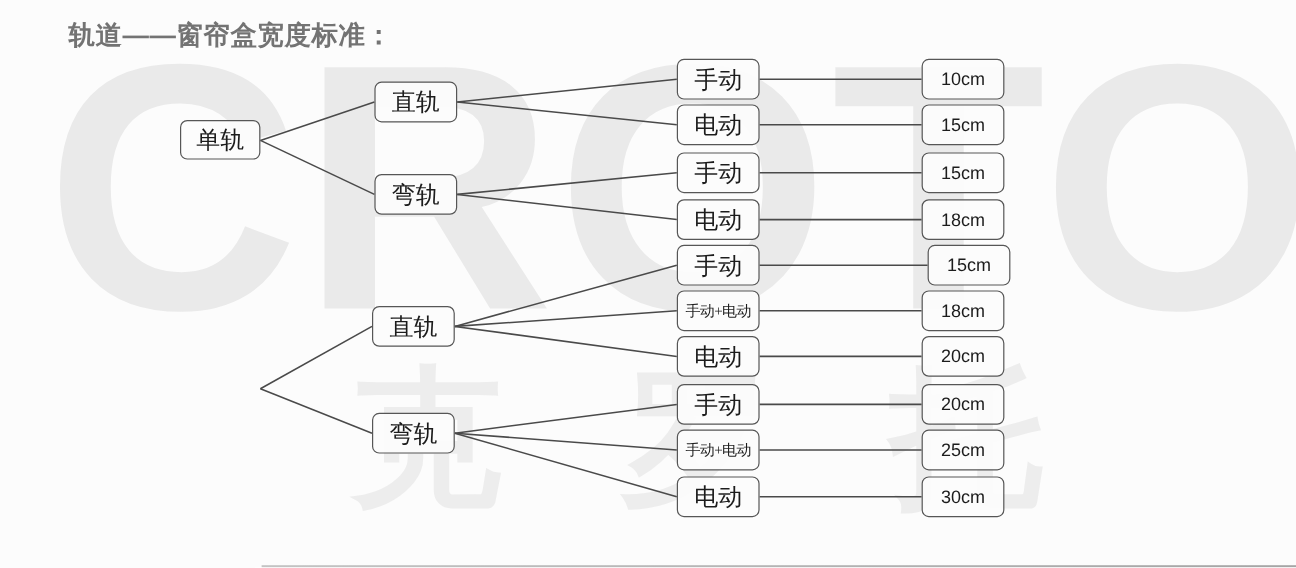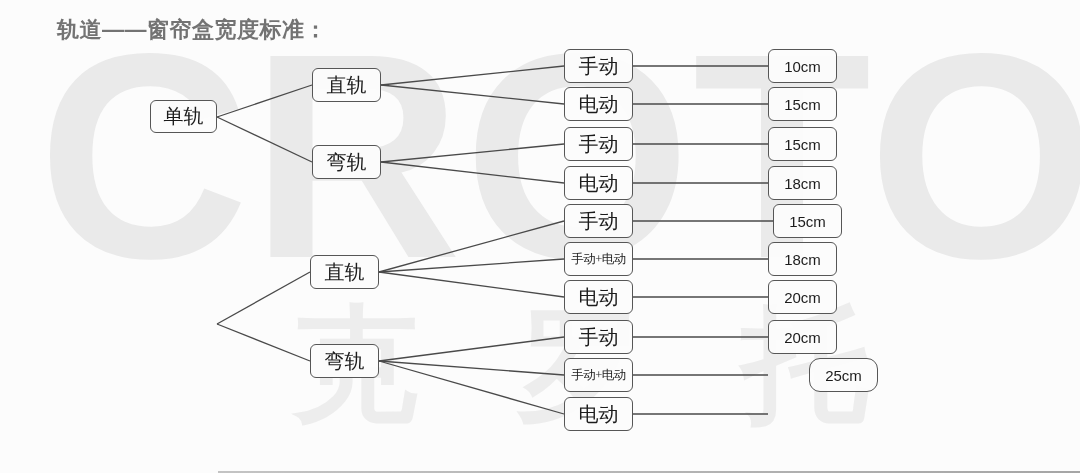--- a/index.html
+++ b/index.html
@@ -125,16 +125,17 @@
   <div class="box" style="left:564px;top:397px;">电动</div>
 
   <div class="box val" style="left:768px;top:49px;">10cm</div>
   <div class="box val" style="left:768px;top:87px;">15cm</div>
   <div class="box val" style="left:768px;top:127px;">15cm</div>
   <div class="box val" style="left:768px;top:166px;">18cm</div>
   <div class="box val" style="left:773px;top:204px;">15cm</div>
   <div class="box val" style="left:768px;top:242px;">18cm</div>
   <div class="box val" style="left:768px;top:280px;">20cm</div>
   <div class="box val" style="left:768px;top:320px;">20cm</div>
-  <div class="box val" style="left:809px;top:358px;border-radius:11px;">25cm</div>
+  <div class="box val" style="left:768px;top:358px;">25cm</div>
+  <div class="box val" style="left:768px;top:397px;">30cm</div>
 
   <div class="bottom-artifact"></div>
 </div>
 
 </body></html>

